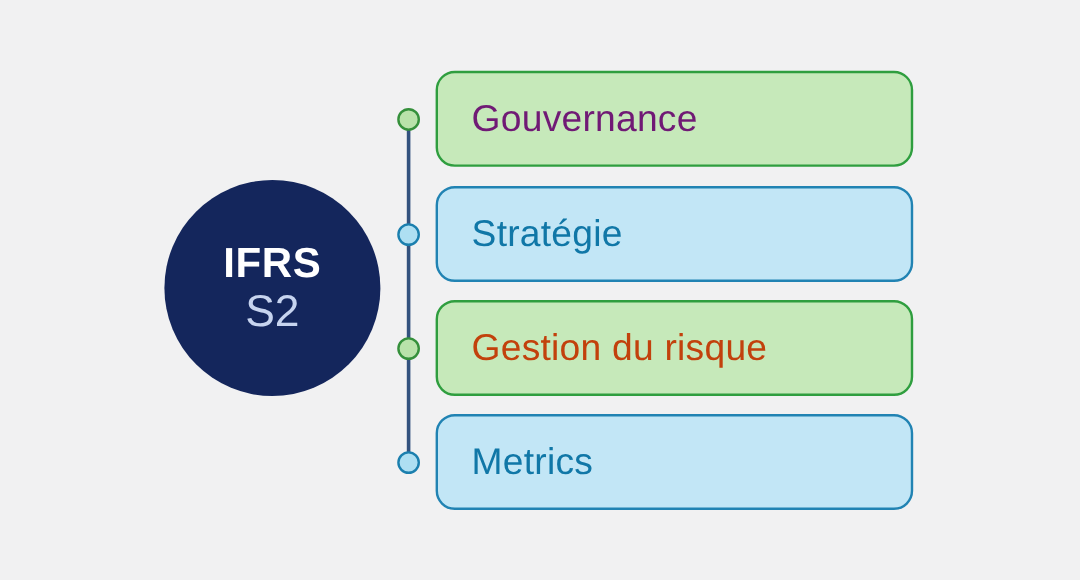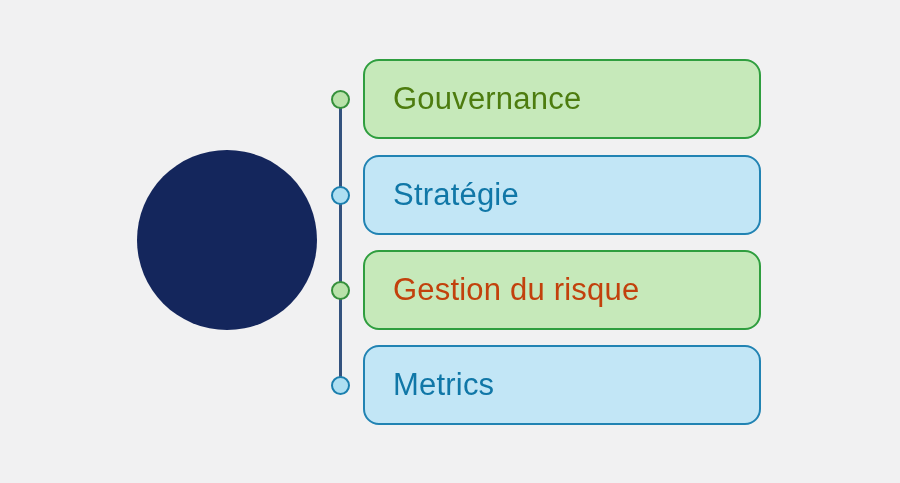--- a/index.html
+++ b/index.html
@@ -36,26 +36,28 @@
     box-sizing: border-box; border: 2px solid; border-radius: 16px;
     display: flex; align-items: center; padding-left: 28px;
   }
   .box-label { font-size: 31px; font-weight: 500; letter-spacing: 0.2px; }
 </style>
 </head>
 <body style="background: rgb(241, 241, 242);">
 
 <div class="stage">
   <div class="hub" id="hub" style="background: rgb(20, 38, 92);">
+    <div class="hub-line1" id="hub1" style="color: rgb(255, 255, 255);">IFRS</div>
+    <div class="hub-line2" id="hub2" style="color: rgb(199, 212, 239);">S2</div>
   </div>
   <div class="tline" id="tline" style="background: rgb(51, 82, 126);"></div>
   <div id="rows">
       <div class="node" style="top: 89.5px; background: rgb(185, 226, 170); border-color: rgb(53, 144, 59);"></div>
       <div class="box" style="top: 59px; background: rgb(198, 233, 186); border-color: rgb(47, 158, 63);">
-        <span class="box-label" style="color: #4d7c0f;">Gouvernance</span>
+        <span class="box-label" style="color: #701a75;">Gouvernance</span>
       </div>
       <div class="node" style="top: 185.5px; background: rgb(174, 223, 242); border-color: rgb(27, 127, 174);"></div>
       <div class="box" style="top: 155px; background: rgb(194, 230, 246); border-color: rgb(33, 131, 179);">
         <span class="box-label" style="color: rgb(16, 119, 167);">Stratégie</span>
       </div>
       <div class="node" style="top: 280.5px; background: rgb(185, 226, 170); border-color: rgb(53, 144, 59);"></div>
       <div class="box" style="top: 250px; background: rgb(198, 233, 186); border-color: rgb(47, 158, 63);">
         <span class="box-label" style="color: #c2410c;">Gestion du risque</span>
       </div>
       <div class="node" style="top: 375.5px; background: rgb(174, 223, 242); border-color: rgb(27, 127, 174);"></div>

